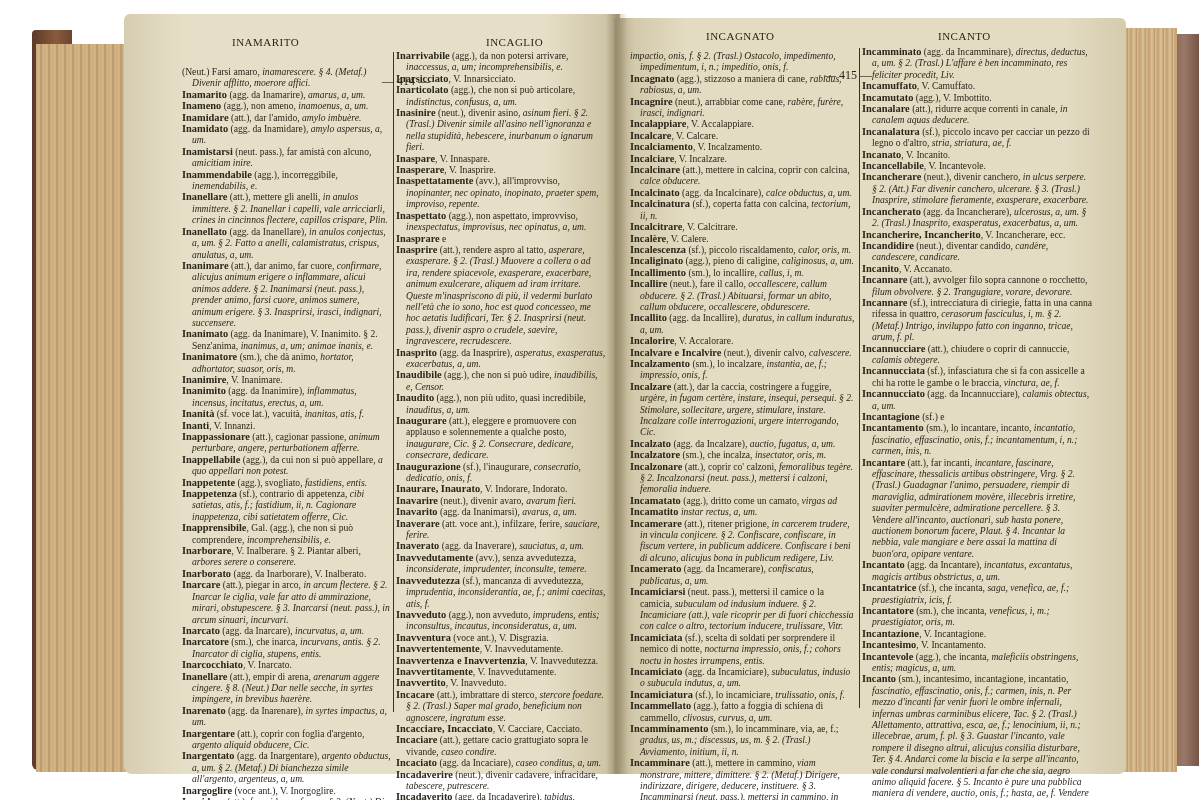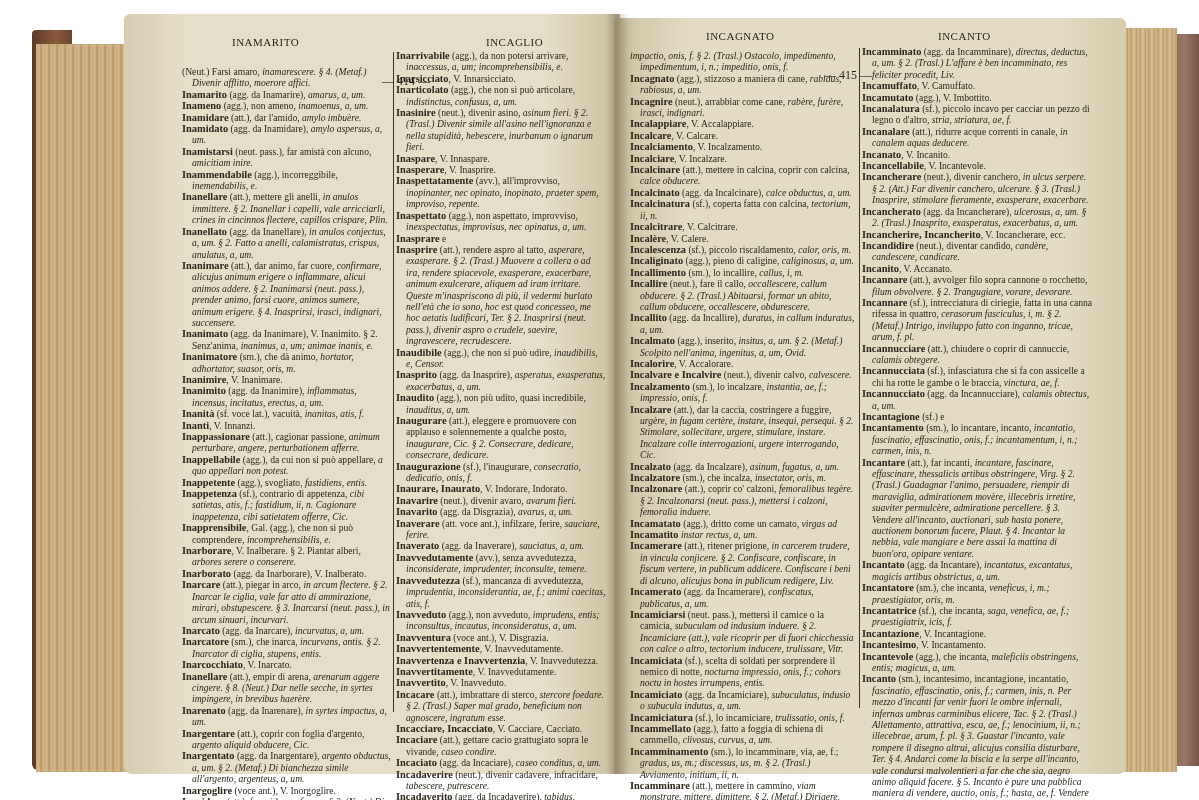--- a/index.html
+++ b/index.html
@@ -56,21 +56,21 @@
   <div class="col col-left-a">
       <p><span class="hw"></span><span>(Neut.) Farsi amaro, </span><span class="la">inamarescere. § 4. (Metaf.) Divenir afflitto, moerore affici.</span></p>
       <p><span class="hw">Inamarito</span><span> (agg. da Inamarire), </span><span class="la">amarus, a, um.</span></p>
       <p><span class="hw">Inameno</span><span> (agg.), non ameno, </span><span class="la">inamoenus, a, um.</span></p>
       <p><span class="hw">Inamidare</span><span> (att.), dar l'amido, </span><span class="la">amylo imbuère.</span></p>
       <p><span class="hw">Inamidato</span><span> (agg. da Inamidare), </span><span class="la">amylo aspersus, a, um.</span></p>
       <p><span class="hw">Inamistarsi</span><span> (neut. pass.), far amistà con alcuno, </span><span class="la">amicitiam inire.</span></p>
       <p><span class="hw">Inammendabile</span><span> (agg.), incorreggibile, </span><span class="la">inemendabilis, e.</span></p>
       <p><span class="hw">Inanellare</span><span> (att.), mettere gli anelli, </span><span class="la">in anulos immittere. § 2. Inanellar i capelli, vale arricciarli, crines in cincinnos flectere, capillos crispare, Plin.</span></p>
       <p><span class="hw">Inanellato</span><span> (agg. da Inanellare), </span><span class="la">in anulos conjectus, a, um. § 2. Fatto a anelli, calamistratus, crispus, anulatus, a, um.</span></p>
-      <p><span class="hw">Inanimare</span><span> (att.), dar animo, far cuore, </span><span class="la">confirmare, alicujus animum erigere o inflammare, alicui animos addere. § 2. Inanimarsi (neut. pass.), prender animo, farsi cuore, animos sumere, animum erigere. § 4. Inasprirsi, irasci, indignari, succensere.</span></p>
+      <p><span class="hw">Inanimare</span><span> (att.), dar animo, far cuore, </span><span class="la">confirmare, alicujus animum erigere o inflammare, alicui animos addere. § 2. Inanimarsi (neut. pass.), prender animo, farsi cuore, animos sumere, animum erigere. § 3. Inasprirsi, irasci, indignari, succensere.</span></p>
       <p><span class="hw">Inanimato</span><span> (agg. da Inanimare), V. Inanimito. § 2. Senz'anima, </span><span class="la">inanimus, a, um; animae inanis, e.</span></p>
       <p><span class="hw">Inanimatore</span><span> (sm.), che dà animo, </span><span class="la">hortator, adhortator, suasor, oris, m.</span></p>
       <p><span class="hw">Inanimire</span><span>, V. Inanimare.</span><span class="la"></span></p>
       <p><span class="hw">Inanimito</span><span> (agg. da Inanimire), </span><span class="la">inflammatus, incensus, incitatus, erectus, a, um.</span></p>
       <p><span class="hw">Inanità</span><span> (sf. voce lat.), vacuità, </span><span class="la">inanitas, atis, f.</span></p>
       <p><span class="hw">Inanti</span><span>, V. Innanzi.</span><span class="la"></span></p>
       <p><span class="hw">Inappassionare</span><span> (att.), cagionar passione, </span><span class="la">animum perturbare, angere, perturbationem afferre.</span></p>
       <p><span class="hw">Inappellabile</span><span> (agg.), da cui non si può appellare, </span><span class="la">a quo appellari non potest.</span></p>
       <p><span class="hw">Inappetente</span><span> (agg.), svogliato, </span><span class="la">fastidiens, entis.</span></p>
       <p><span class="hw">Inappetenza</span><span> (sf.), contrario di appetenza, </span><span class="la">cibi satietas, atis, f.; fastidium, ii, n. Cagionare inappetenza, cibi satietatem offerre, Cic.</span></p>
@@ -92,28 +92,28 @@
       <p><span class="hw">Inarrivabile</span><span> (agg.), da non potersi arrivare, </span><span class="la">inaccessus, a, um; incomprehensibilis, e.</span></p>
       <p><span class="hw">Inarsicciato</span><span>, V. Innarsicciato.</span><span class="la"></span></p>
       <p><span class="hw">Inarticolato</span><span> (agg.), che non si può articolare, </span><span class="la">indistinctus, confusus, a, um.</span></p>
       <p><span class="hw">Inasinire</span><span> (neut.), divenir asino, </span><span class="la">asinum fieri. § 2. (Trasl.) Divenir simile all'asino nell'ignoranza e nella stupidità, hebescere, inurbanum o ignarum fieri.</span></p>
       <p><span class="hw">Inaspare</span><span>, V. Innaspare.</span><span class="la"></span></p>
       <p><span class="hw">Inasperare</span><span>, V. Inasprire.</span><span class="la"></span></p>
       <p><span class="hw">Inaspettatamente</span><span> (avv.), all'improvviso, </span><span class="la">inopinanter, nec opinato, inopinato, praeter spem, improviso, repente.</span></p>
       <p><span class="hw">Inaspettato</span><span> (agg.), non aspettato, improvviso, </span><span class="la">inexspectatus, improvisus, nec opinatus, a, um.</span></p>
       <p><span class="hw">Inasprare</span><span> e</span><span class="la"></span></p>
       <p><span class="hw">Inasprire</span><span> (att.), rendere aspro al tatto, </span><span class="la">asperare, exasperare. § 2. (Trasl.) Muovere a collera o ad ira, rendere spiacevole, exasperare, exacerbare, animum exulcerare, aliquem ad iram irritare. Queste m'inaspriscono di più, il vedermi burlato nell'età che io sono, hoc est quod concesseo, me hoc aetatis ludificari, Ter. § 2. Inasprirsi (neut. pass.), divenir aspro o crudele, saevire, ingravescere, recrudescere.</span></p>
+      <p><span class="hw">Inasprito</span><span> (agg. da Inasprire), </span><span class="la">asperatus, exasperatus, exacerbatus, a, um.</span></p>
       <p><span class="hw">Inaudibile</span><span> (agg.), che non si può udire, </span><span class="la">inaudibilis, e, Censor.</span></p>
-      <p><span class="hw">Inasprito</span><span> (agg. da Inasprire), </span><span class="la">asperatus, exasperatus, exacerbatus, a, um.</span></p>
       <p><span class="hw">Inaudito</span><span> (agg.), non più udito, quasi incredibile, </span><span class="la">inauditus, a, um.</span></p>
       <p><span class="hw">Inaugurare</span><span> (att.), eleggere e promuovere con applauso e solennemente a qualche posto, </span><span class="la">inaugurare, Cic. § 2. Consecrare, dedicare, consecrare, dedicare.</span></p>
       <p><span class="hw">Inaugurazione</span><span> (sf.), l'inaugurare, </span><span class="la">consecratio, dedicatio, onis, f.</span></p>
       <p><span class="hw">Inaurare, Inaurato</span><span>, V. Indorare, Indorato.</span><span class="la"></span></p>
       <p><span class="hw">Inavarire</span><span> (neut.), divenir avaro, </span><span class="la">avarum fieri.</span></p>
-      <p><span class="hw">Inavarito</span><span> (agg. da Disgrazia), </span><span class="la">avarus, a, um.</span></p>
+      <p><span class="hw">Inavarito</span><span> (agg. da Inanimarsi), </span><span class="la">avarus, a, um.</span></p>
       <p><span class="hw">Inaverare</span><span> (att. voce ant.), infilzare, ferire, </span><span class="la">sauciare, ferire.</span></p>
       <p><span class="hw">Inaverato</span><span> (agg. da Inaverare), </span><span class="la">sauciatus, a, um.</span></p>
       <p><span class="hw">Inavvedutamente</span><span> (avv.), senza avvedutezza, </span><span class="la">inconsiderate, imprudenter, inconsulte, temere.</span></p>
       <p><span class="hw">Inavvedutezza</span><span> (sf.), mancanza di avvedutezza, </span><span class="la">imprudentia, inconsiderantia, ae, f.; animi caecitas, atis, f.</span></p>
       <p><span class="hw">Inavveduto</span><span> (agg.), non avveduto, </span><span class="la">imprudens, entis; inconsultus, incautus, inconsideratus, a, um.</span></p>
       <p><span class="hw">Inavventura</span><span> (voce ant.), V. Disgrazia.</span><span class="la"></span></p>
       <p><span class="hw">Inavvertentemente</span><span>, V. Inavvedutamente.</span><span class="la"></span></p>
       <p><span class="hw">Inavvertenza e Inavvertenzia</span><span>, V. Inavvedutezza.</span><span class="la"></span></p>
       <p><span class="hw">Inavvertitamente</span><span>, V. Inavvedutamente.</span><span class="la"></span></p>
       <p><span class="hw">Inavvertito</span><span>, V. Inavveduto.</span><span class="la"></span></p>
@@ -135,62 +135,61 @@
       <p><span class="hw">Incalcinare</span><span> (att.), mettere in calcina, coprir con calcina, </span><span class="la">calce obducere.</span></p>
       <p><span class="hw">Incalcinato</span><span> (agg. da Incalcinare), </span><span class="la">calce obductus, a, um.</span></p>
       <p><span class="hw">Incalcinatura</span><span> (sf.), coperta fatta con calcina, </span><span class="la">tectorium, ii, n.</span></p>
       <p><span class="hw">Incalcitrare</span><span>, V. Calcitrare.</span><span class="la"></span></p>
       <p><span class="hw">Incalère</span><span>, V. Calere.</span><span class="la"></span></p>
       <p><span class="hw">Incalescenza</span><span> (sf.), piccolo riscaldamento, </span><span class="la">calor, oris, m.</span></p>
       <p><span class="hw">Incaliginato</span><span> (agg.), pieno di caligine, </span><span class="la">caliginosus, a, um.</span></p>
       <p><span class="hw">Incallimento</span><span> (sm.), lo incallire, </span><span class="la">callus, i, m.</span></p>
       <p><span class="hw">Incallire</span><span> (neut.), fare il callo, </span><span class="la">occallescere, callum obducere. § 2. (Trasl.) Abituarsi, formar un abito, callum obducere, occallescere, obdurescere.</span></p>
       <p><span class="hw">Incallito</span><span> (agg. da Incallire), </span><span class="la">duratus, in callum induratus, a, um.</span></p>
-      <p><span class="hw">Incalmato</span><span> (agg.), inserito, </span><span class="la">insitus, a, um. § 2. (Metaf.) Scolpito nell'anima, ingenitus, a, um, Ovid.</span></p>
       <p><span class="hw">Incalorire</span><span>, V. Accalorare.</span><span class="la"></span></p>
       <p><span class="hw">Incalvare e Incalvire</span><span> (neut.), divenir calvo, </span><span class="la">calvescere.</span></p>
       <p><span class="hw">Incalzamento</span><span> (sm.), lo incalzare, </span><span class="la">instantia, ae, f.; impressio, onis, f.</span></p>
       <p><span class="hw">Incalzare</span><span> (att.), dar la caccia, costringere a fuggire, </span><span class="la">urgère, in fugam certère, instare, insequi, persequi. § 2. Stimolare, sollecitare, urgere, stimulare, instare. Incalzare colle interrogazioni, urgere interrogando, Cic.</span></p>
-      <p><span class="hw">Incalzato</span><span> (agg. da Incalzare), </span><span class="la">asinum, fugatus, a, um.</span></p>
+      <p><span class="hw">Incalzato</span><span> (agg. da Incalzare), </span><span class="la">auctio, fugatus, a, um.</span></p>
       <p><span class="hw">Incalzatore</span><span> (sm.), che incalza, </span><span class="la">insectator, oris, m.</span></p>
       <p><span class="hw">Incalzonare</span><span> (att.), coprir co' calzoni, </span><span class="la">femoralibus tegère. § 2. Incalzonarsi (neut. pass.), mettersi i calzoni, femoralia induere.</span></p>
       <p><span class="hw">Incamatato</span><span> (agg.), dritto come un camato, </span><span class="la">virgas ad</span></p>
       <p><span class="hw">Incamatito</span><span> </span><span class="la">instar rectus, a, um.</span></p>
       <p><span class="hw">Incamerare</span><span> (att.), ritener prigione, </span><span class="la">in carcerem trudere, in vincula conjicere. § 2. Confiscare, confiscare, in fiscum vertere, in publicum addicere. Confiscare i beni di alcuno, alicujus bona in publicum redigere, Liv.</span></p>
       <p><span class="hw">Incamerato</span><span> (agg. da Incamerare), </span><span class="la">confiscatus, publicatus, a, um.</span></p>
       <p><span class="hw">Incamiciarsi</span><span> (neut. pass.), mettersi il camice o la camicia, </span><span class="la">subuculam od indusium induere. § 2. Incamiciare (att.), vale ricoprir per di fuori chicchessia con calce o altro, tectorium inducere, trulissare, Vitr.</span></p>
       <p><span class="hw">Incamiciata</span><span> (sf.), scelta di soldati per sorprendere il nemico di notte, </span><span class="la">nocturna impressio, onis, f.; cohors noctu in hostes irrumpens, entis.</span></p>
       <p><span class="hw">Incamiciato</span><span> (agg. da Incamiciare), </span><span class="la">subuculatus, indusio o subucula indutus, a, um.</span></p>
       <p><span class="hw">Incamiciatura</span><span> (sf.), lo incamiciare, </span><span class="la">trulissatio, onis, f.</span></p>
       <p><span class="hw">Incammellato</span><span> (agg.), fatto a foggia di schiena di cammello, </span><span class="la">clivosus, curvus, a, um.</span></p>
       <p><span class="hw">Incamminamento</span><span> (sm.), lo incamminare, via, ae, f.; </span><span class="la">gradus, us, m.; discessus, us, m. § 2. (Trasl.) Avviamento, initium, ii, n.</span></p>
       <p><span class="hw">Incamminare</span><span> (att.), mettere in cammino, </span><span class="la">viam monstrare, mittere, dimittere. § 2. (Metaf.) Dirigere, indirizzare, dirigere, deducere, instituere. § 3. Incamminarsi (neut. pass.), mettersi in cammino, in viam se dare, viam carpere, iter ingrèdi, proficisci.</span></p>
     </div>
   <div class="col col-right-b">
       <p><span class="hw">Incamminato</span><span> (agg. da Incamminare), </span><span class="la">directus, deductus, a, um. § 2. (Trasl.) L'affare è ben incamminato, res feliciter procedit, Liv.</span></p>
       <p><span class="hw">Incamuffato</span><span>, V. Camuffato.</span><span class="la"></span></p>
       <p><span class="hw">Incamutato</span><span> (agg.), V. Imbottito.</span><span class="la"></span></p>
+      <p><span class="hw">Incanalare</span><span> (att.), ridurre acque correnti in canale, </span><span class="la">in canalem aquas deducere.</span></p>
       <p><span class="hw">Incanalatura</span><span> (sf.), piccolo incavo per cacciar un pezzo di legno o d'altro, </span><span class="la">stria, striatura, ae, f.</span></p>
-      <p><span class="hw">Incanalare</span><span> (att.), ridurre acque correnti in canale, </span><span class="la">in canalem aquas deducere.</span></p>
       <p><span class="hw">Incanato</span><span>, V. Incanito.</span><span class="la"></span></p>
       <p><span class="hw">Incancellabile</span><span>, V. Incantevole.</span><span class="la"></span></p>
       <p><span class="hw">Incancherare</span><span> (neut.), divenir canchero, </span><span class="la">in ulcus serpere. § 2. (Att.) Far divenir canchero, ulcerare. § 3. (Trasl.) Inasprire, stimolare fieramente, exasperare, exacerbare.</span></p>
       <p><span class="hw">Incancherato</span><span> (agg. da Incancherare), </span><span class="la">ulcerosus, a, um. § 2. (Trasl.) Inasprito, exasperatus, exacerbatus, a, um.</span></p>
       <p><span class="hw">Incancherire, Incancherito</span><span>, V. Incancherare, ecc.</span><span class="la"></span></p>
       <p><span class="hw">Incandidire</span><span> (neut.), diventar candido, </span><span class="la">candère, candescere, candicare.</span></p>
       <p><span class="hw">Incanito</span><span>, V. Accanato.</span><span class="la"></span></p>
       <p><span class="hw">Incannare</span><span> (att.), avvolger filo sopra cannone o rocchetto, </span><span class="la">filum obvolvere. § 2. Trangugiare, vorare, devorare.</span></p>
       <p><span class="hw">Incannare</span><span> (sf.), intrecciatura di ciriegie, fatta in una canna rifessa in quattro, </span><span class="la">cerasorum fasciculus, i, m. § 2. (Metaf.) Intrigo, inviluppo fatto con inganno, tricae, arum, f. pl.</span></p>
       <p><span class="hw">Incannucciare</span><span> (att.), chiudere o coprir di cannuccie, </span><span class="la">calamis obtegere.</span></p>
       <p><span class="hw">Incannucciata</span><span> (sf.), infasciatura che si fa con assicelle a chi ha rotte le gambe o le braccia, </span><span class="la">vinctura, ae, f.</span></p>
       <p><span class="hw">Incannucciato</span><span> (agg. da Incannucciare), </span><span class="la">calamis obtectus, a, um.</span></p>
       <p><span class="hw">Incantagione</span><span> (sf.) e</span><span class="la"></span></p>
       <p><span class="hw">Incantamento</span><span> (sm.), lo incantare, incanto, </span><span class="la">incantatio, fascinatio, effascinatio, onis, f.; incantamentum, i, n.; carmen, inis, n.</span></p>
       <p><span class="hw">Incantare</span><span> (att.), far incanti, </span><span class="la">incantare, fascinare, effascinare, thessalicis artibus obstringere, Virg. § 2. (Trasl.) Guadagnar l'animo, persuadere, riempir di maraviglia, admirationem movère, illecebris irretire, suaviter permulcère, admiratione percellere. § 3. Vendere all'incanto, auctionari, sub hasta ponere, auctionem bonorum facere, Plaut. § 4. Incantar la nebbia, vale mangiare e bere assai la mattina di buon'ora, opipare ventare.</span></p>
       <p><span class="hw">Incantato</span><span> (agg. da Incantare), </span><span class="la">incantatus, excantatus, magicis artibus obstrictus, a, um.</span></p>
+      <p><span class="hw">Incantatrice</span><span> (sf.), che incanta, </span><span class="la">saga, venefica, ae, f.; praestigiatrix, icis, f.</span></p>
       <p><span class="hw">Incantatore</span><span> (sm.), che incanta, </span><span class="la">veneficus, i, m.; praestigiator, oris, m.</span></p>
-      <p><span class="hw">Incantatrice</span><span> (sf.), che incanta, </span><span class="la">saga, venefica, ae, f.; praestigiatrix, icis, f.</span></p>
       <p><span class="hw">Incantazione</span><span>, V. Incantagione.</span><span class="la"></span></p>
       <p><span class="hw">Incantesimo</span><span>, V. Incantamento.</span><span class="la"></span></p>
       <p><span class="hw">Incantevole</span><span> (agg.), che incanta, </span><span class="la">maleficiis obstringens, entis; magicus, a, um.</span></p>
       <p><span class="hw">Incanto</span><span> (sm.), incantesimo, incantagione, incantatio, </span><span class="la">fascinatio, effascinatio, onis, f.; carmen, inis, n. Per mezzo d'incanti far venir fuori le ombre infernali, infernas umbras carminibus elicere, Tac. § 2. (Trasl.) Allettamento, attrattiva, esca, ae, f.; lenocinium, ii, n.; illecebrae, arum, f. pl. § 3. Guastar l'incanto, vale rompere il disegno altrui, alicujus consilia disturbare, Ter. § 4. Andarci come la biscia e la serpe all'incanto, vale condursi malvolentieri a far che che sia, aegro animo aliquid facere. § 5. Incanto è pure una pubblica maniera di vendere, auctio, onis, f.; hasta, ae, f. Vendere all'incanto i beni di alcuno, sub hasta</span></p>
     </div>
 </div>
 
 </body></html>

